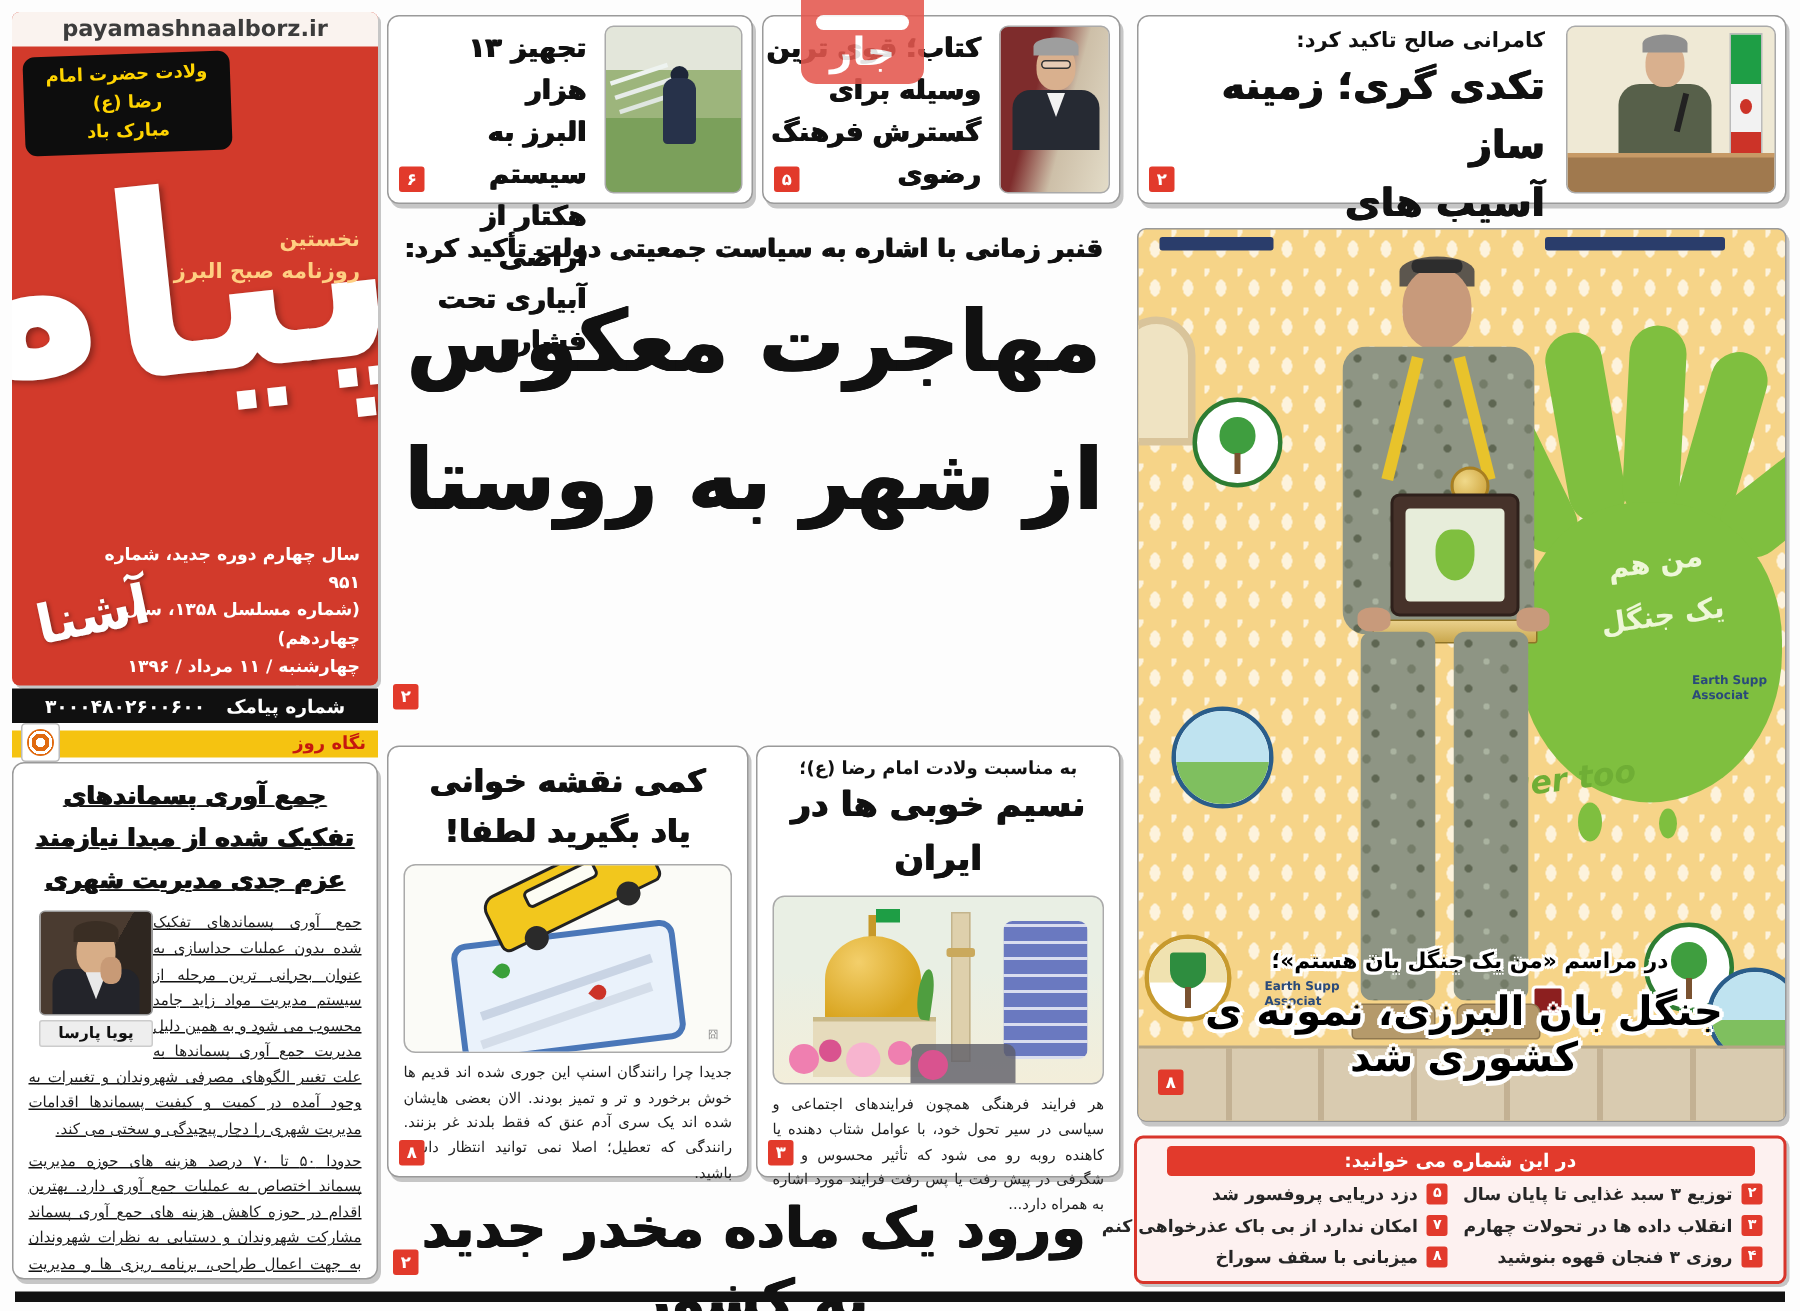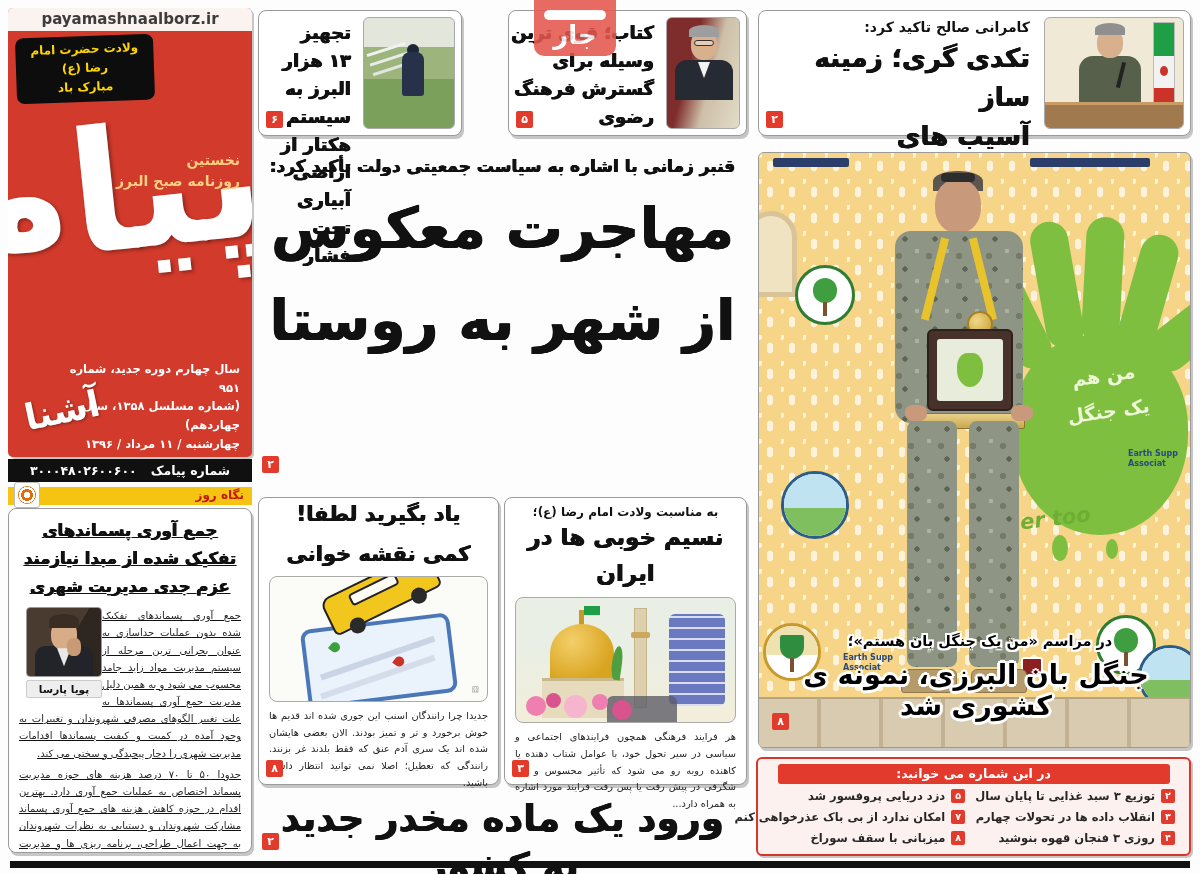--- a/index.html
+++ b/index.html
@@ -56,21 +56,21 @@
   .ap-hand { position:absolute; left:40px; top:30px; width:14px; height:18px; border-radius:40%; background:#c89a76; }
   .author-name { margin-top:3px; background:#eee; border:1px solid #ccc; text-align:center; font-size:10.5px;
                  font-weight:bold; padding:2px 0; border-radius:2px; }
   .dv-body { text-align:justify; line-height:1.72; color:#1d1d1d; margin-bottom:4px; }
 
   
   .story-img { position:absolute; top:6px; bottom:6px; border:1px solid #aaa; border-radius:6px; overflow:hidden; }
   .tb-text { position:absolute; top:8px; text-align:right; }
   .tb-line { font-size:18px; line-height:1.55; }
 
-  .box-irrigation { left:258px; top:10px; width:204px; height:126px; }
+  .box-irrigation { left:258px; top:10px; width:244px; height:126px; }
   .box-book      { left:508px; top:10px; width:239px; height:126px; }
   .box-police    { left:758px; top:10px; width:433px; height:126px; }
 
   .photo-farmer { right:6px; width:92px; background:linear-gradient(#e3e6da 0 26%, #9db57c 26% 55%, #7ba05b 55%); }
   .pf-man { position:absolute; left:38px; top:34px; width:22px; height:44px; border-radius:8px 8px 3px 3px; background:#27324a; }
   .pf-head { position:absolute; left:43px; top:26px; width:12px; height:12px; border-radius:50%; background:#1d2638; }
   .pf-spray { position:absolute; left:2px; top:30px; width:40px; height:3px; background:#eef3f0; transform:rotate(-18deg); box-shadow:0 10px 0 #e7ece8, 0 20px 0 #dfe6e0; }
 
   .photo-bookman { right:6px; width:74px; background:linear-gradient(105deg, #7e2c2c 0 34%, #cdbfa8 60%, #e3dcc8); }
   .pb-head { position:absolute; left:24px; top:12px; width:26px; height:30px; border-radius:45%; background:#d9b08e; }
@@ -311,22 +311,22 @@
   </div>
 
   <div class="abs lead-kicker heavy">قنبر زمانی با اشاره به سیاست جمعیتی دولت تأکید کرد:</div>
   <div class="abs lead-lines">
     <div class="lead-line heavy">مهاجرت معکوس</div>
     <div class="lead-line heavy">از شهر به روستا</div>
   </div>
   <div class="lead-badge">۲</div>
 
   <div class="nbox box-map">
+    <div class="mid-title heavy">کمی نقشه خوانی</div>
     <div class="mid-title heavy" style="padding-top:0;">یاد بگیرید لطفا!</div>
-    <div class="mid-title heavy">کمی نقشه خوانی</div>
     <div class="mid-img img-cartoon">
       <div class="ct-tablet">
         <div class="ct-road"></div>
         <div class="ct-pin1"></div>
         <div class="ct-pin2"></div>
       </div>
       <div class="ct-car">
         <div class="ct-win"></div>
         <div class="ct-wheel" style="left:14px;"></div>
         <div class="ct-wheel" style="right:16px;"></div>

